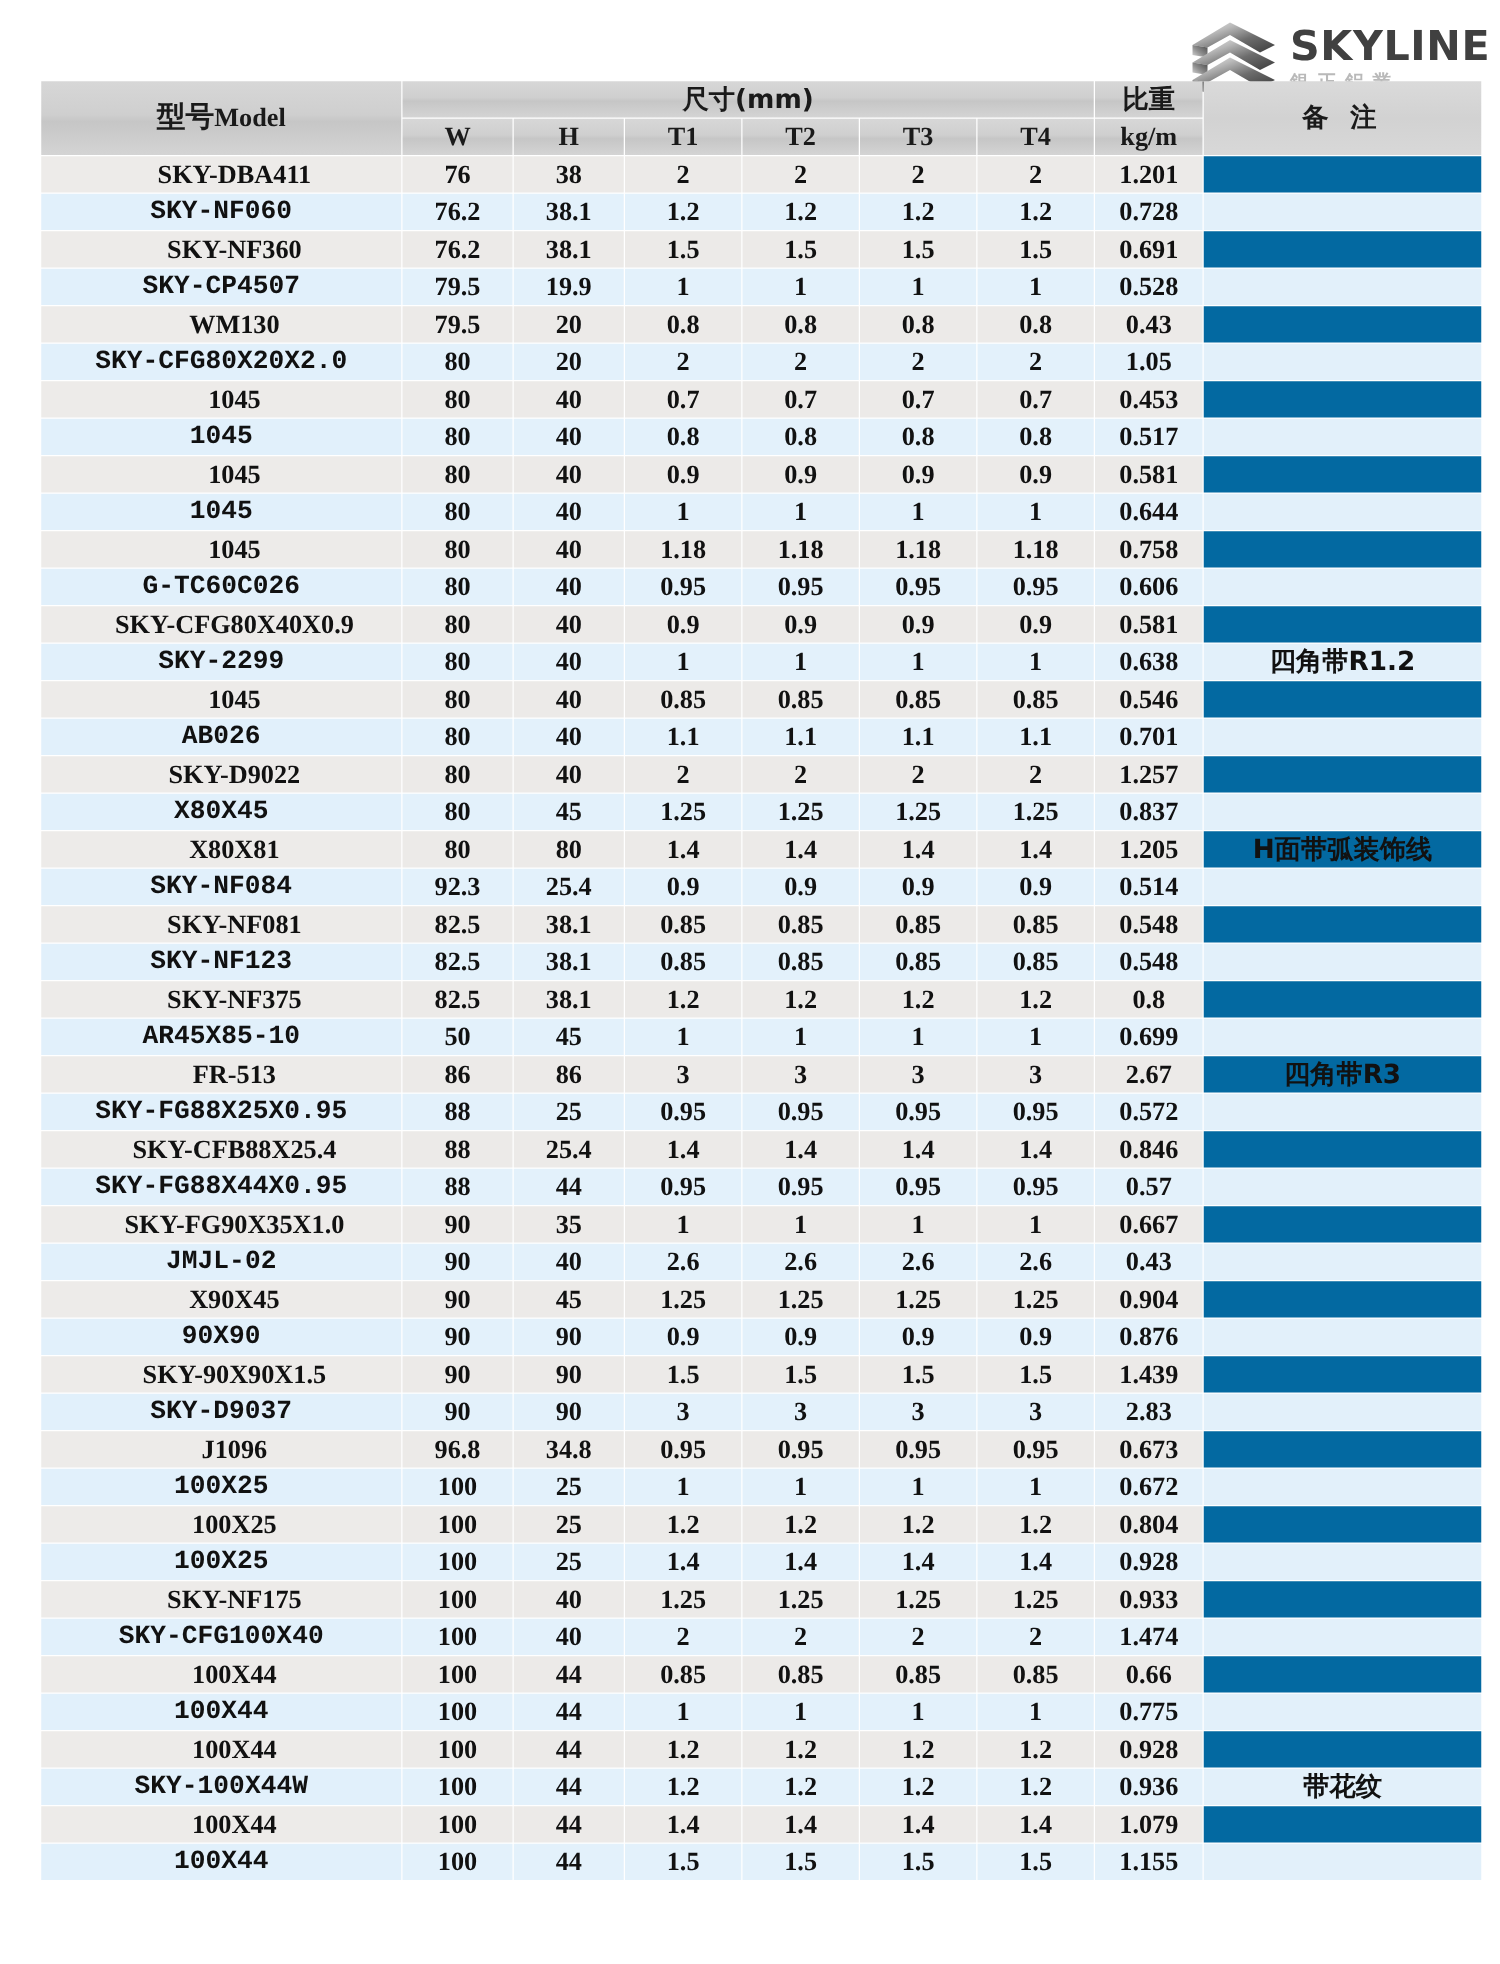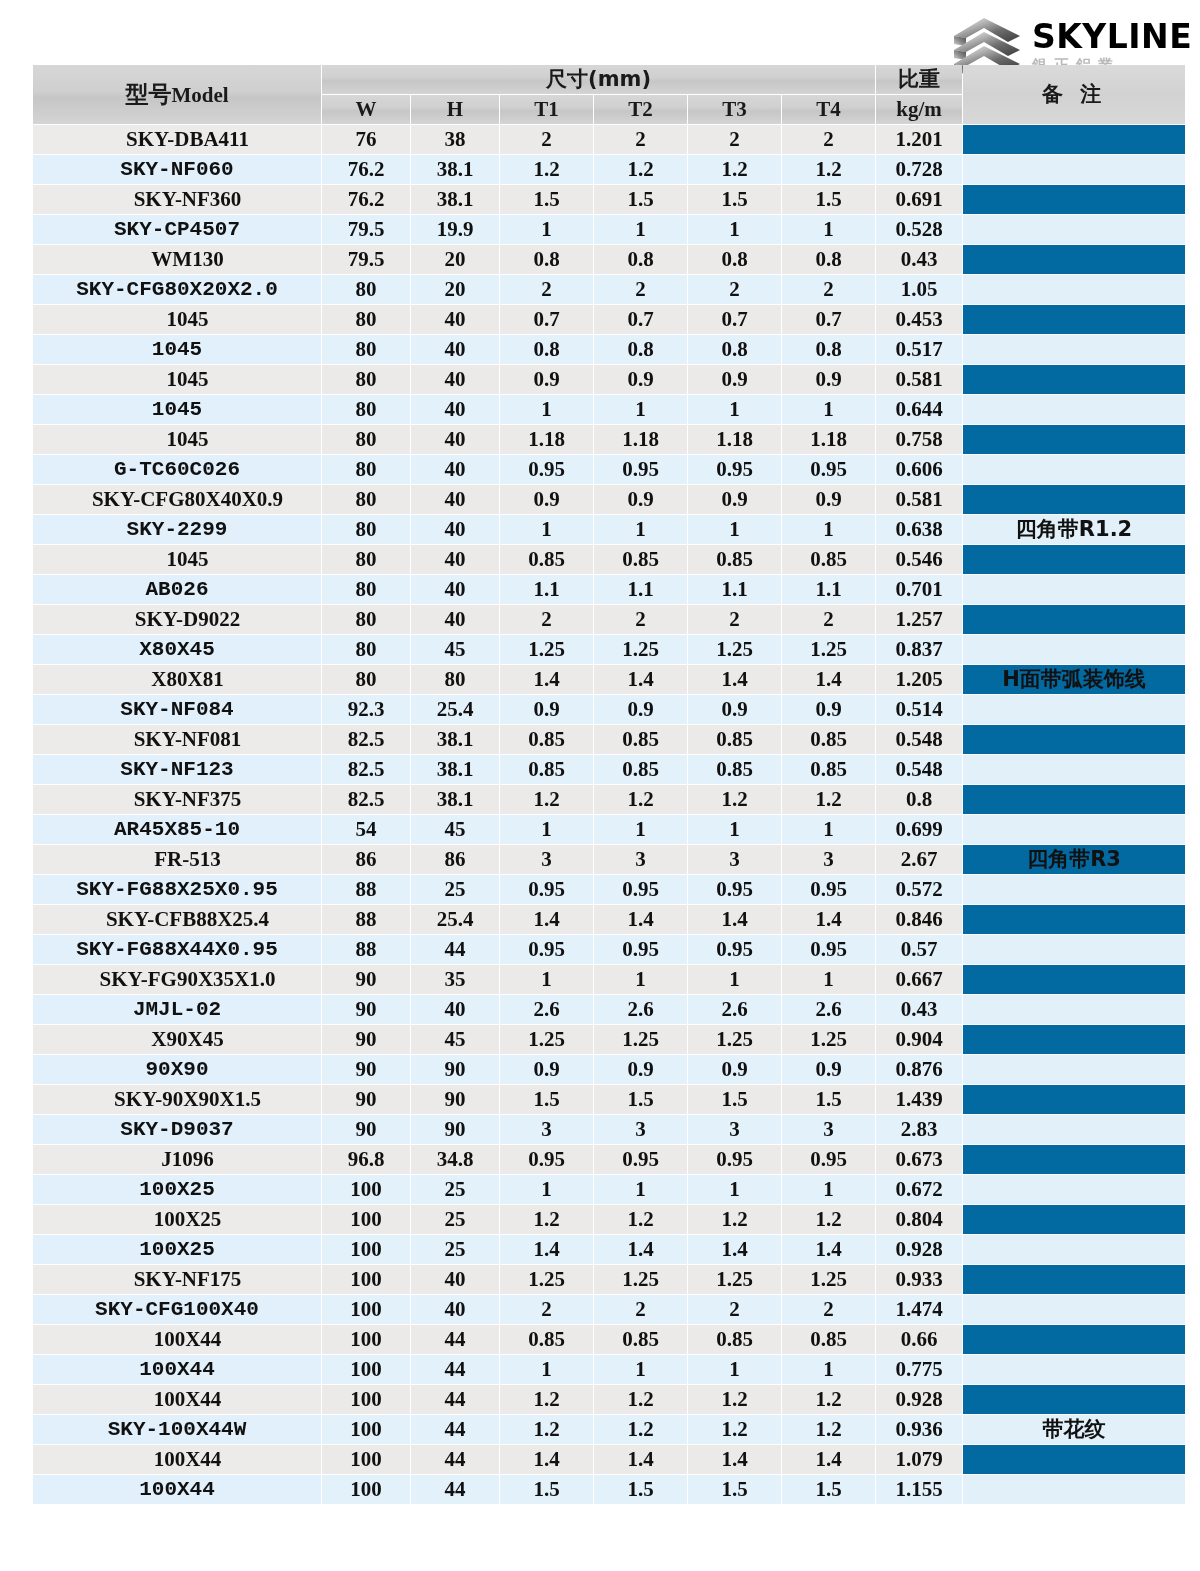--- a/index.html
+++ b/index.html
@@ -37,21 +37,21 @@
     display: flex;
     flex-direction: column;
     justify-content: flex-start;
     padding-top: 6px;
   }
   .logo-word {
     font-family: "DejaVu Sans", sans-serif;
     font-weight: bold;
     font-size: 33px;
     letter-spacing: 0.5px;
-    color: #000000;
+    color: #404040;
     line-height: 1;
   }
   .logo-sub {
     margin-top: 5px;
     font-family: "DejaVu Sans", sans-serif;
     font-size: 15px;
     letter-spacing: 7px;
     color: #b9b9b9;
     line-height: 1;
   }
@@ -453,21 +453,21 @@
           <td class="c-dim">38.1</td>
           <td class="c-dim">1.2</td>
           <td class="c-dim">1.2</td>
           <td class="c-dim">1.2</td>
           <td class="c-dim">1.2</td>
           <td class="c-kg">0.8</td>
           <td class="c-remark"></td>
         </tr>
         <tr class="r-odd">
           <td class="c-model">AR45X85-10</td>
-          <td class="c-dim">54</td>
+          <td class="c-dim">50</td>
           <td class="c-dim">45</td>
           <td class="c-dim">1</td>
           <td class="c-dim">1</td>
           <td class="c-dim">1</td>
           <td class="c-dim">1</td>
           <td class="c-kg">0.699</td>
           <td class="c-remark"></td>
         </tr>
         <tr class="r-even">
           <td class="c-model">FR-513</td>

